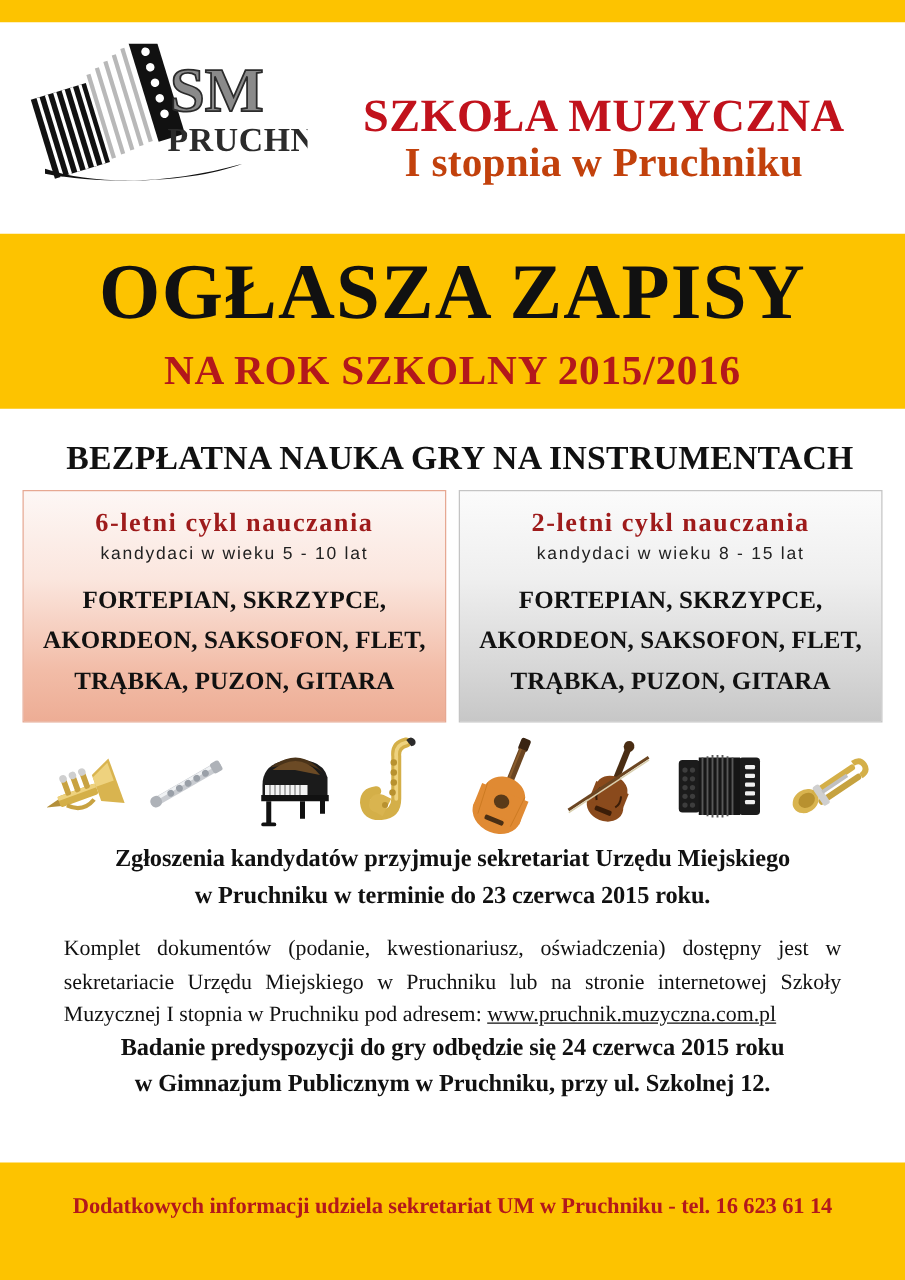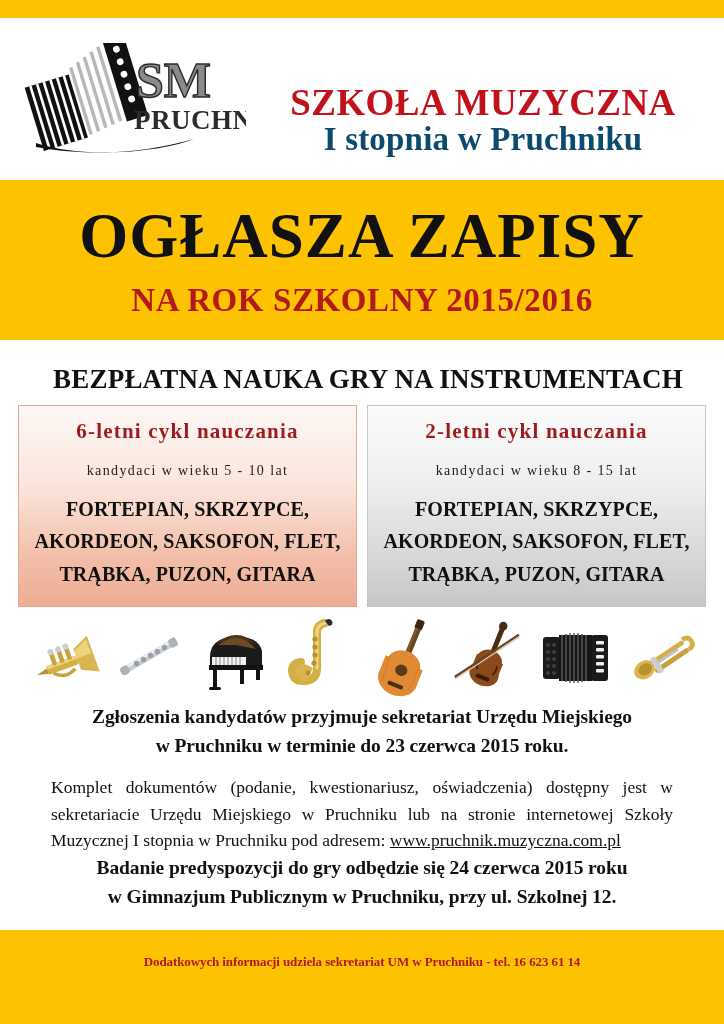--- a/index.html
+++ b/index.html
@@ -10,43 +10,43 @@
     overflow:hidden;
     position:relative;
   }
   .poster{width:724px;height:1024px;position:relative;display:flex;flex-direction:column;}
 
   
   .top-rule{height:18px;background:#fdc300;flex:none;}
 
   
   .header{
-    flex:none;height:162px;background:#fff;
+    flex:none;height:145px;background:#fff;
     display:flex;align-items:center;padding:0 8px 0 18px;box-sizing:border-box;
   }
   .logo{width:228px;height:112px;flex:none;}
   .school-title{flex:1;text-align:center;padding-left:4px;}
   .school-title .l1{
     font-family:"Liberation Serif",serif;
     font-weight:bold;color:#c1121c;
     font-size:37px;line-height:1.02;letter-spacing:.4px;
     white-space:nowrap;
     margin-top:44px;
   }
   .school-title .l2{
     font-family:"Liberation Serif",serif;
-    font-weight:bold;color:#0c4a6e;
+    font-weight:bold;color:#c2410c;
     font-size:33px;line-height:1.12;letter-spacing:.2px;
     white-space:nowrap;
   }
 
   
   .banner{
-    flex:none;height:160px;background:#fdc300;
-    display:flex;flex-direction:column;align-items:center;justify-content:center;
+    flex:none;height:140px;background:#fdc300;
+    display:flex;flex-direction:column;align-items:center;justify-content:center;margin-top:24px;
   }
   .banner .headline{
     font-family:"Liberation Serif",serif;
     font-weight:bold;color:#111;
     font-size:63px;line-height:1;letter-spacing:1px;
     white-space:nowrap;margin-top:2px;
   }
   .banner .subline{
     font-family:"Liberation Serif",serif;
     font-weight:bold;color:#b3181b;
@@ -85,23 +85,23 @@
     background:linear-gradient(to bottom,#fbfbfb 0%,#efefef 38%,#d6d6d6 78%,#c7c7c7 100%);
     border-color:#c4c4c4;
   }
   .cycle-title{
     font-family:"Liberation Serif",serif;
     font-weight:bold;color:#9e1b1b;
     font-size:21px;letter-spacing:1.2px;line-height:1.1;
     white-space:nowrap;
   }
   .cycle-sub{
-    font-family:Liberation Serif, serif;
+    font-family:Liberation Sans, sans-serif;
     color:#222;font-size:14px;letter-spacing:1.4px;
-    margin-top:20px;white-space:nowrap;
+    margin-top:4px;white-space:nowrap;
   }
   .cycle-list{
     margin-top:14px;
     font-family:"Liberation Serif",serif;
     font-weight:bold;color:#111;
     font-size:20px;line-height:1.62;letter-spacing:.1px;
   }
   .cycle-list div{white-space:nowrap;}
 
   
@@ -135,21 +135,21 @@
 
   
   .footer{
     flex:none;height:94px;background:#fdc300;
     display:flex;align-items:flex-start;justify-content:center;
     padding-top:24px;box-sizing:border-box;
   }
   .footer .ftext{
     font-family:"Liberation Serif",serif;
     font-weight:bold;color:#b3181b;
-    font-size:13px;letter-spacing:-.1px;white-space:nowrap;
+    font-size:18px;letter-spacing:-.1px;white-space:nowrap;
   }
 </style>
 </head>
 <body>
 
 <div class="poster">
 
   <div class="top-rule"></div>
 
   <div class="header">

